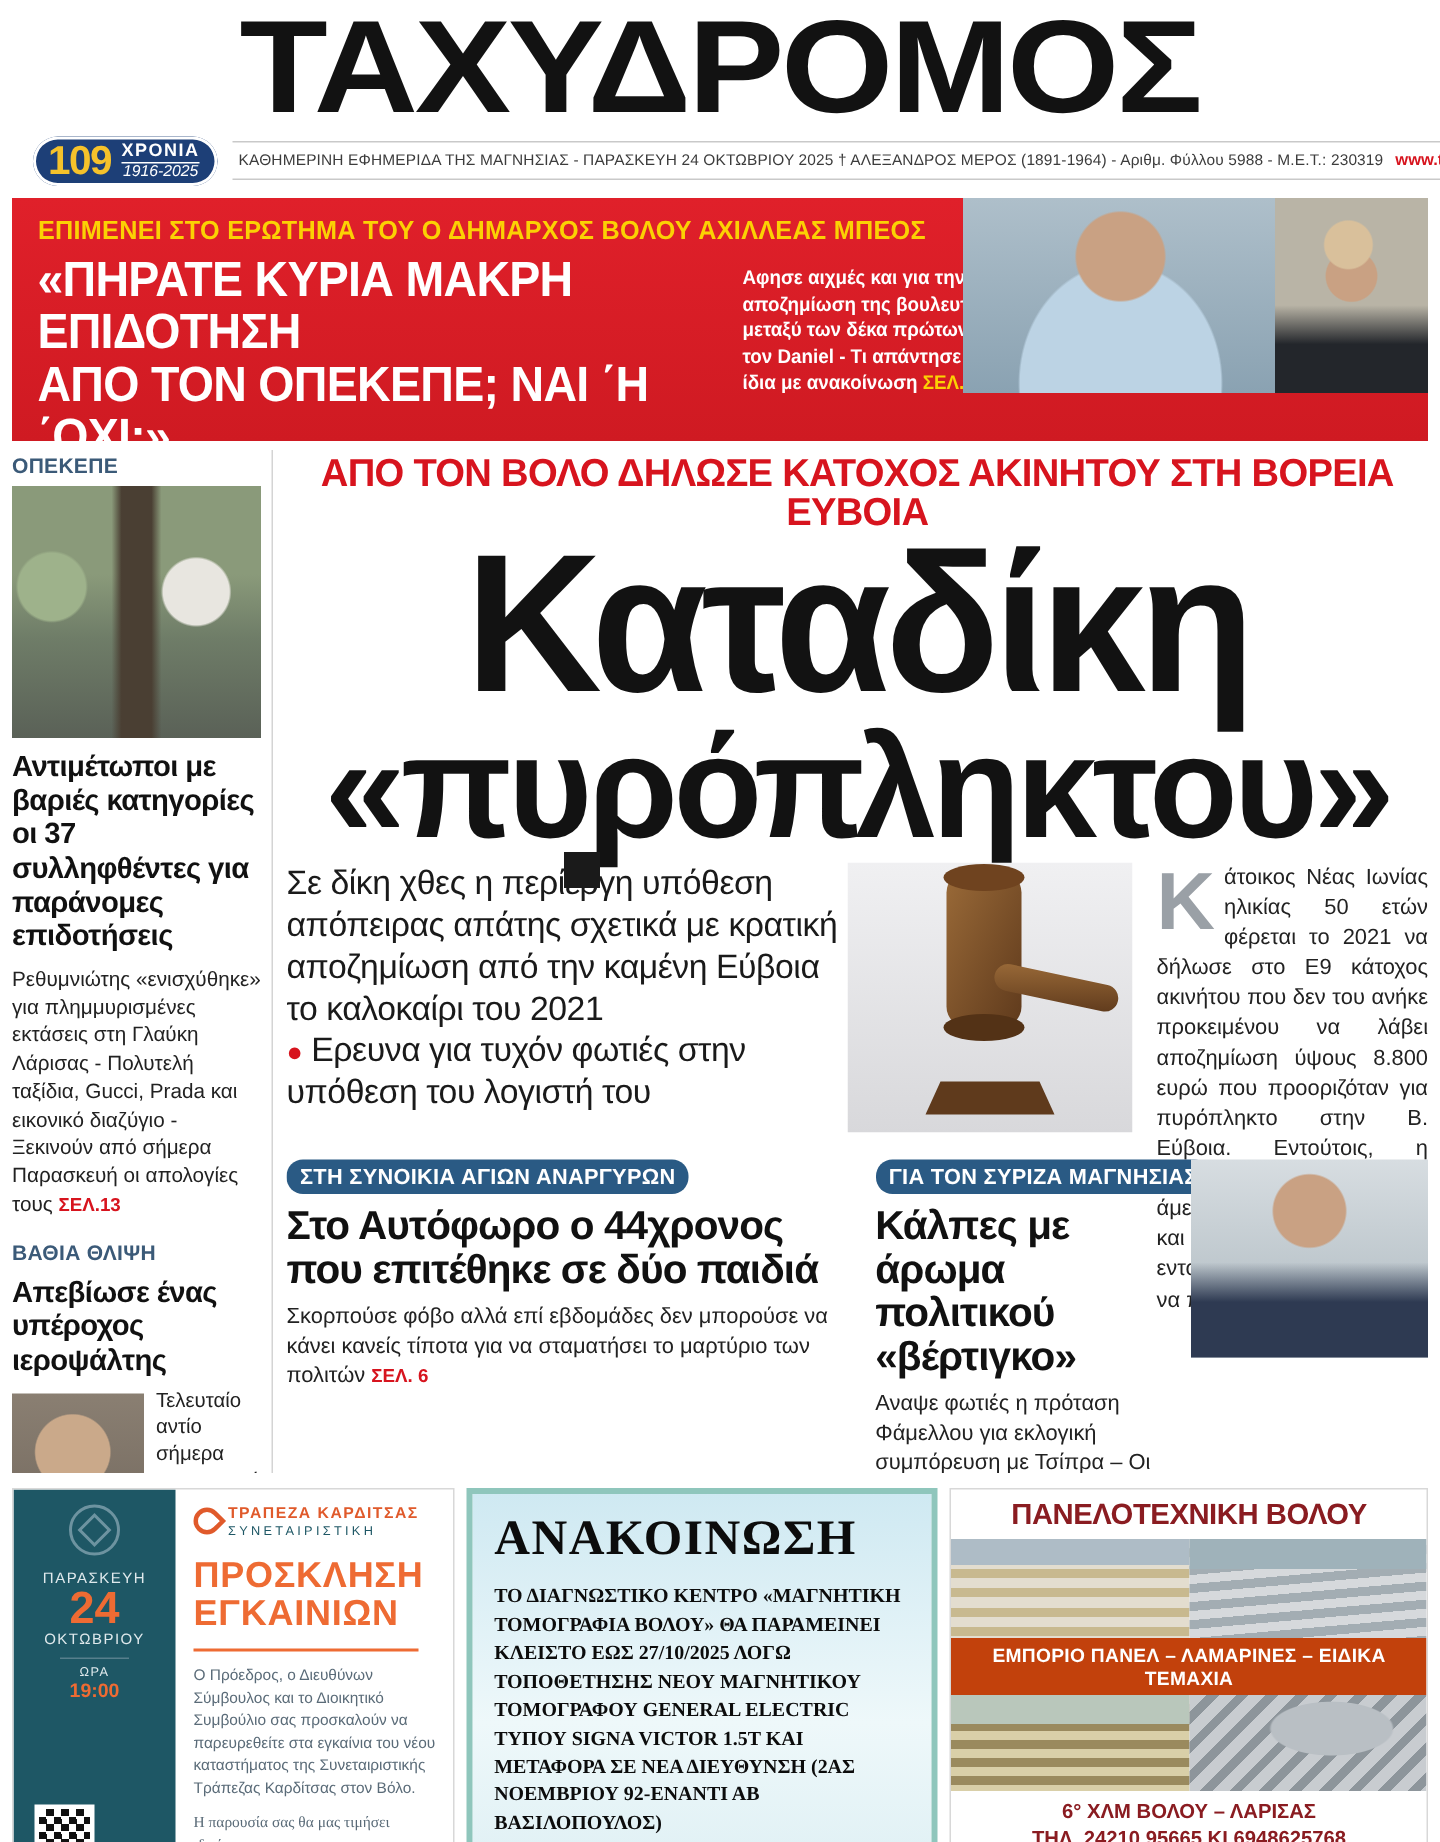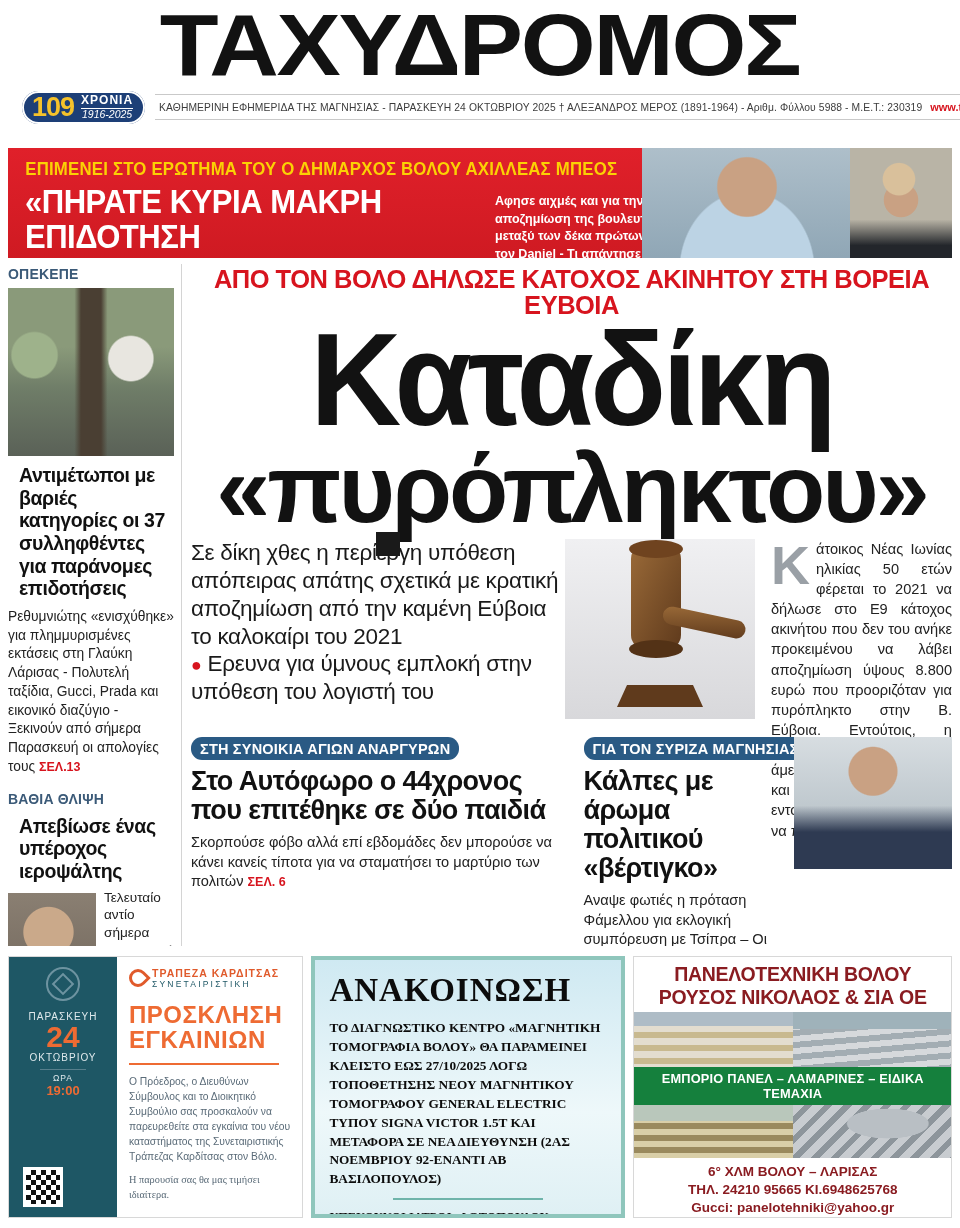--- a/index.html
+++ b/index.html
@@ -19,21 +19,21 @@
   }
   .badge109 .num { color:#f5c22b; font-size:27px; font-weight:bold; letter-spacing:-1px; line-height:1; }
   .badge109 .yrs { display:flex; flex-direction:column; font-size:11px; line-height:1.1; }
   .badge109 .yrs b { font-size:12px; letter-spacing:1px; }
   .badge109 .yrs span { font-style:italic; font-size:10.5px; border-top:1px solid #fff; }
   .dateline-wrap { flex:1; margin-left:10px; border-top:1.5px solid #c9c9c9; border-bottom:1.5px solid #c9c9c9; padding:6px 4px; display:flex; align-items:center; gap:8px; }
   .dateline { color:#3c3c3c; font-size:10.3px; letter-spacing:0.1px; white-space:nowrap; }
   .website { color:#d7141e; font-weight:bold; font-size:11px; }
 
   
-  .red-banner { position:relative; margin:24px 8px 0 8px; height:110px; background:linear-gradient(180deg,#e0202a,#cf1a22); overflow:hidden; }
+  .red-banner { position:relative; margin:8px 8px 0 8px; height:162px; background:linear-gradient(180deg,#e0202a,#cf1a22); overflow:hidden; }
   .red-banner .kicker { color:#fbd104; font-weight:bold; font-size:17.5px; letter-spacing:0.2px; padding:11px 0 0 18px; transform:scaleX(0.96); transform-origin:left; }
   .rb-headline { color:#fff; font-weight:bold; font-size:33px; line-height:1.06; letter-spacing:-0.5px; padding:5px 0 0 18px; transform:scaleX(0.94); transform-origin:left; width:540px; }
   .rb-sub { position:absolute; left:487px; top:44px; width:190px; color:#fff; font-weight:bold; font-size:13.2px; line-height:1.32; transform:scaleX(0.95); transform-origin:left; }
   .rb-sub .pref { color:#fbd104; }
   .rb-photo-man { position:absolute; right:100px; top:0; width:210px; height:130px;
     background:
       radial-gradient(circle at 50% 30%, #c9a183 0 21%, rgba(0,0,0,0) 22%),
       radial-gradient(ellipse at 50% 95%, #bcd3e4 0 45%, rgba(0,0,0,0) 46%),
       linear-gradient(180deg,#aebfca,#8aa2b2); }
   .rb-photo-woman { position:absolute; right:0; top:0; width:102px; height:130px;
@@ -48,21 +48,21 @@
   .v-divider { width:1px; background:#d4d4d4; margin:0 9px 0 7px; flex:0 0 auto; }
   .main-col { flex:1; position:relative; overflow:hidden; }
 
   .kicker-navy-text { color:#3b5a78; font-weight:bold; font-size:14px; letter-spacing:0.2px; }
   .lc-photo { width:166px; height:168px; margin-top:6px;
     background:
       linear-gradient(90deg, rgba(0,0,0,0) 40%, #4a3f33 44% 56%, rgba(0,0,0,0) 60%),
       radial-gradient(circle at 74% 42%, #e8e6e0 0 14%, rgba(0,0,0,0) 15%),
       radial-gradient(circle at 16% 40%, #9eb28b 0 13%, rgba(0,0,0,0) 14%),
       linear-gradient(180deg,#8a9a7a 0 35%, #6f7d68 60%, #5a6157); }
-  .lc-head { font-weight:bold; font-size:19.5px; line-height:1.16; letter-spacing:-0.4px; color:#111; margin-top:8px;margin-left:11px; }
+  .lc-head { font-weight:bold; font-size:19.5px; line-height:1.16; letter-spacing:-0.4px; color:#111; margin-top:8px; }
   .lc-body { font-size:13.8px; line-height:1.36; color:#222; margin-top:8px; }
   .pref-red { color:#d7141e; font-weight:bold; font-size:12.5px; }
   .lc-kicker2 { margin-top:14px; }
   .obit-photo { float:left; width:88px; height:130px; margin:4px 8px 2px 0;
     background:
       radial-gradient(circle at 46% 30%, #caa98a 0 24%, rgba(0,0,0,0) 25%),
       linear-gradient(180deg, rgba(0,0,0,0) 55%, #3a3330 70%),
       linear-gradient(180deg,#8a7f72,#6b6157); }
   .obit-body { font-size:13.6px; line-height:1.3; color:#222; margin-top:6px; }
 
@@ -126,21 +126,21 @@
   .ad-panels { width:330px; background:#fff; display:flex; flex-direction:column; }
   .ap-title { color:#8a1c21; font-weight:bold; font-size:19.5px; line-height:1.15; text-align:center; padding-top:6px; letter-spacing:-0.3px; }
   .ap-photos1 { height:78px; margin-top:4px; display:flex; }
   .ap-ph { flex:1;
     background:
       linear-gradient(180deg,#aebcc6 0 26%, rgba(0,0,0,0) 26%),
       repeating-linear-gradient(180deg,#e3ddcf 0 7px, #c8b98f 7px 13px); }
   .ap-ph + .ap-ph { background:
       linear-gradient(180deg,#9fb2ba 0 30%, rgba(0,0,0,0) 30%),
       repeating-linear-gradient(175deg,#d6d9dc 0 6px, #a3adb3 6px 12px); }
-  .ap-band { background:#15803d; color:#fff; font-weight:bold; font-size:12.8px; text-align:center; padding:4px 0; letter-spacing:0.2px; }
+  .ap-band { background:#c2410c; color:#fff; font-weight:bold; font-size:12.8px; text-align:center; padding:4px 0; letter-spacing:0.2px; }
   .ap-photos2 { height:74px; display:flex; }
   .ap-ph2 { flex:1; background:
       linear-gradient(180deg,#b9c7bb 0 30%, rgba(0,0,0,0) 30%),
       repeating-linear-gradient(180deg,#d9cfa8 0 6px, #9a8a5e 6px 12px); }
   .ap-ph2 + .ap-ph2 { background:
       radial-gradient(ellipse at 60% 35%, #b9bfc4 0 30%, rgba(0,0,0,0) 31%),
       repeating-linear-gradient(135deg,#c8ccd0 0 8px, #8d959b 8px 14px); }
   .ap-contact { color:#8a1c21; font-weight:bold; font-size:13.5px; line-height:1.35; text-align:center; padding-top:5px; }
 </style>
 </head>
@@ -203,21 +203,21 @@
 
     <section class="main-col">
       <div class="lead-kicker">ΑΠΟ ΤΟΝ ΒΟΛΟ ΔΗΛΩΣΕ ΚΑΤΟΧΟΣ ΑΚΙΝΗΤΟΥ ΣΤΗ ΒΟΡΕΙΑ ΕΥΒΟΙΑ</div>
       <div class="lead-h1">Καταδίκη</div>
       <div class="lead-h2">«πυρόπληκτου»</div>
       <div class="sq-black" style="left:185px; top:268px;"></div>
 
       <div class="lead-row">
         <div class="lead-sub">
           <span>Σε δίκη χθες η περίεργη υπόθεση απόπειρας απάτης σχετικά με κρατική αποζημίωση από την καμένη Εύβοια το καλοκαίρι του 2021</span><br>
-          <span class="bullet">●</span><span> Ερευνα για ύμνους εμπλοκή στην υπόθεση του λογιστή του</span>
+          <span class="bullet">●</span><span> Ερευνα για τυχόν φωτιές στην υπόθεση του λογιστή του</span>
         </div>
         <div class="gavel-box">
           <svg width="100%" height="100%" viewBox="0 0 190 180" preserveAspectRatio="xMidYMid slice">
             <defs>
               <linearGradient id="gbg" x1="0" y1="0" x2="0" y2="1">
                 <stop offset="0" stop-color="#f0f0f2"></stop>
                   <stop offset="1" stop-color="#d8d8db"></stop>
               </linearGradient>
               <linearGradient id="wood" x1="0" y1="0" x2="1" y2="1">
                 <stop offset="0" stop-color="#9a6a38"></stop>
@@ -303,21 +303,20 @@
       <div class="ac-title">ΑΝΑΚΟΙΝΩΣΗ</div>
       <div class="ac-body">ΤΟ ΔΙΑΓΝΩΣΤΙΚΟ ΚΕΝΤΡΟ «ΜΑΓΝΗΤΙΚΗ ΤΟΜΟΓΡΑΦΙΑ ΒΟΛΟΥ» ΘΑ ΠΑΡΑΜΕΙΝΕΙ ΚΛΕΙΣΤΟ ΕΩΣ 27/10/2025 ΛΟΓΩ ΤΟΠΟΘΕΤΗΣΗΣ ΝΕΟΥ ΜΑΓΝΗΤΙΚΟΥ ΤΟΜΟΓΡΑΦΟΥ GENERAL ELECTRIC ΤΥΠΟΥ SIGNA VICTOR 1.5T ΚΑΙ ΜΕΤΑΦΟΡΑ ΣΕ ΝΕΑ ΔΙΕΥΘΥΝΣΗ (2ΑΣ ΝΟΕΜΒΡΙΟΥ 92-ΕΝΑΝΤΙ ΑΒ ΒΑΣΙΛΟΠΟΥΛΟΣ)</div>
       <div class="ac-div"></div>
       <div class="ac-doctors">ΥΠΕΥΘΥΝΟΙ  ΙΑΤΡΟΙ: ΦΩΤΟΠΟΥΛΟΥ ΑΙΚΑΤΕΡΙΝΗ-ΛΥΤΡΑ ΕΛΕΝΗ.</div>
 
     </div>
 
     <div class="ad ad-panels">
       <div class="ap-title">
         <span>ΠΑΝΕΛΟΤΕΧΝΙΚΗ ΒΟΛΟΥ</span><br>
-        <span>ΡΟΥΣΟΣ ΝΙΚΟΛΑΟΣ &amp; ΣΙΑ ΟΕ</span>
       </div>
       <div class="ap-photos1">
         <div class="ap-ph"></div>
         <div class="ap-ph"></div>
       </div>
       <div class="ap-band">ΕΜΠΟΡΙΟ ΠΑΝΕΛ – ΛΑΜΑΡΙΝΕΣ – ΕΙΔΙΚΑ ΤΕΜΑΧΙΑ</div>
       <div class="ap-photos2">
         <div class="ap-ph2"></div>
         <div class="ap-ph2"></div>
       </div>

